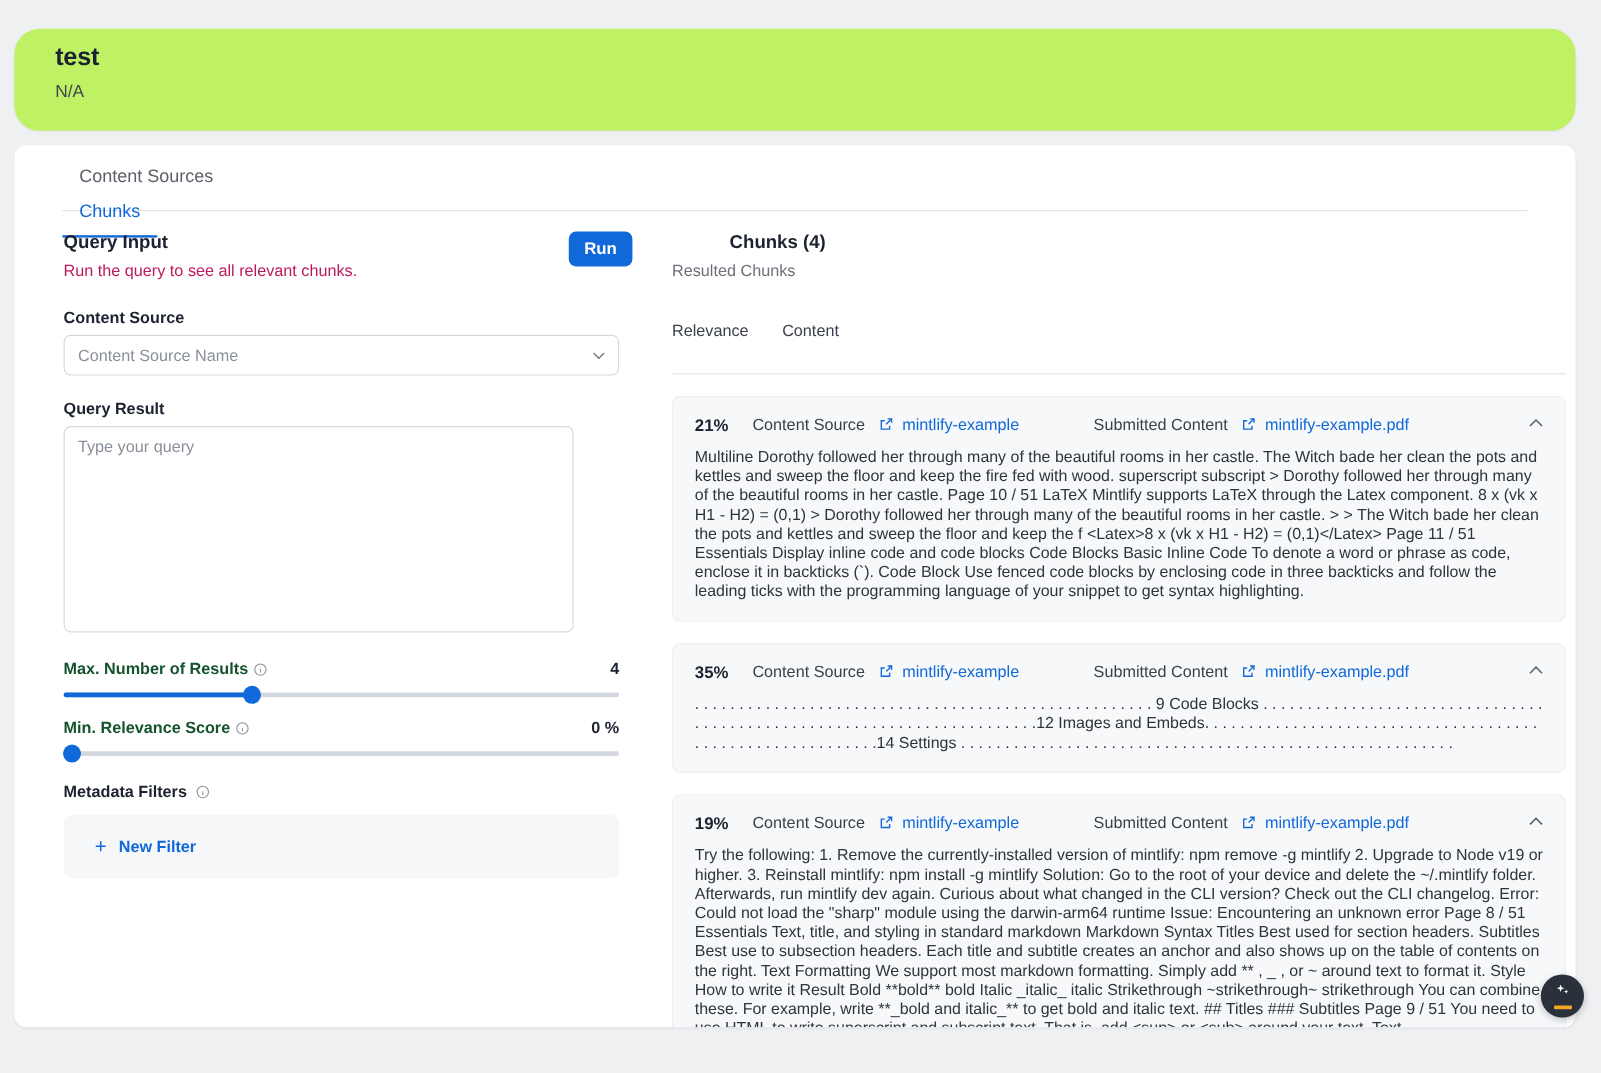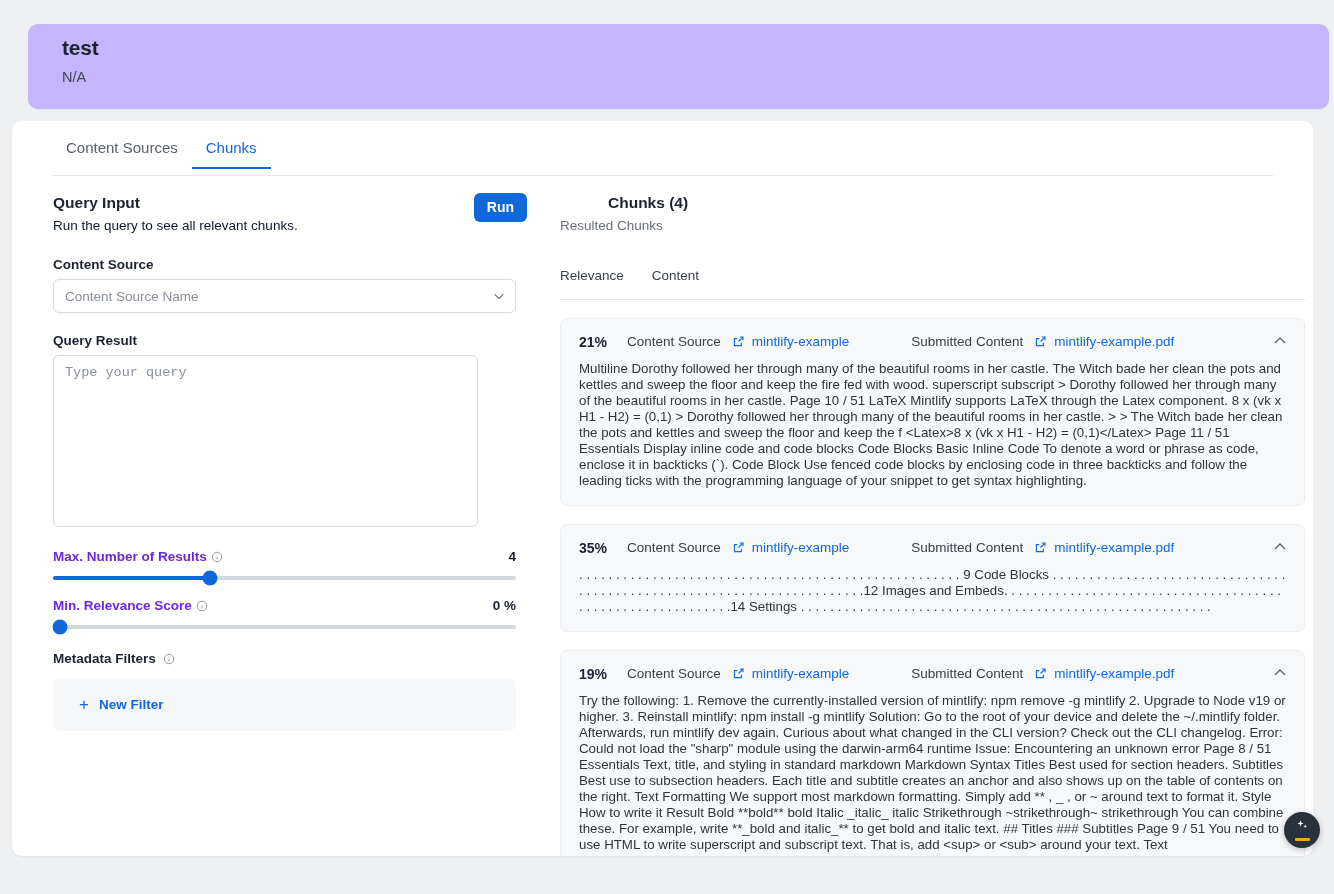--- a/index.html
+++ b/index.html
@@ -14,24 +14,24 @@
   .page {
     position: relative;
     width: 1334px; height: 894px;
     overflow: hidden;
     background: #eef0f2;
   }
 
   
   .header-card {
     position: absolute;
-    left: 28px; top: 24px;
+    left: 12px; top: 24px;
     width: 1301px; height: 85px;
-    background: #c4b5fd;
-    border-radius: 10px;
+    background: #bef264;
+    border-radius: 21px;
     box-shadow: 0 1px 2px rgba(16,24,40,0.05);
   }
   .header-title {
     position: absolute;
     left: 34px; top: 12px;
     font-size: 21px;
     font-weight: bold;
     color: #1c2230;
     letter-spacing: -0.2px;
   }
@@ -56,20 +56,21 @@
   
   .tabs {
     position: absolute;
     left: 40px; top: 18px;
     width: 1221px;
     height: 37px;
     border-bottom: 1px solid #e3e5e9;
     display: flex;
     align-items: flex-start;
     gap: 0px;
+    flex-direction: column;
   }
   .tab {
     font-size: 15px;
     color: #5b6169;
     padding: 0 14px 11px 14px;
     cursor: pointer;
     position: relative;
     background: none; border: none;
     font-family: inherit;
     line-height: 18px;
@@ -97,21 +98,21 @@
     height: 44px;
   }
   .panel-title {
     font-size: 15.5px;
     font-weight: bold;
     color: #1c2230;
     line-height: 19px;
   }
   .panel-desc {
     font-size: 13.5px;
-    color: #0f172a;
+    color: #be185d;
     margin-top: 5px;
     line-height: 17px;
   }
   .run-btn {
     position: absolute;
     right: 1px; top: 0px;
     background: #1068d9;
     color: #ffffff;
     border: none;
     border-radius: 6px;
@@ -156,38 +157,38 @@
     color: #7a8089;
   }
   .textarea-box {
     width: 425px; height: 172px;
     border: 1px solid #d6dae0;
     border-radius: 6px;
     background: #fff;
     padding: 9px 11px;
     font-size: 13.5px;
     color: #8a9099;
-    font-family: Liberation Mono, monospace;
+    font-family: Liberation Sans, sans-serif;
     resize: none;
     outline: none;
   }
   .textarea-box::placeholder { color: #8a9099; }
 
   
   .slider-row {
     display: flex;
     justify-content: space-between;
     align-items: center;
     margin-top: 18px;
     width: 463px;
   }
   .slider-label {
     font-size: 13.5px;
     font-weight: bold;
-    color: #6d28d9;
+    color: #14532d;
     display: flex;
     align-items: center;
     gap: 4px;
   }
   .slider-value {
     font-size: 13.5px;
     font-weight: bold;
     color: #1c2230;
   }
   .slider-track {
@@ -267,21 +268,21 @@
   .chunks-sub {
     font-size: 13.5px;
     color: #6b7078;
     margin-top: 5px;
     line-height: 17px;
   }
   .col-head {
     display: flex;
     gap: 28px;
     margin-top: 34px;
-    padding-bottom: 16px;
+    padding-bottom: 28px;
     border-bottom: 1px solid #e3e5e9;
     width: 745px;
   }
   .col-head span {
     font-size: 13.5px;
     color: #3a4049;
   }
 
   .chunk-card {
     width: 745px;

